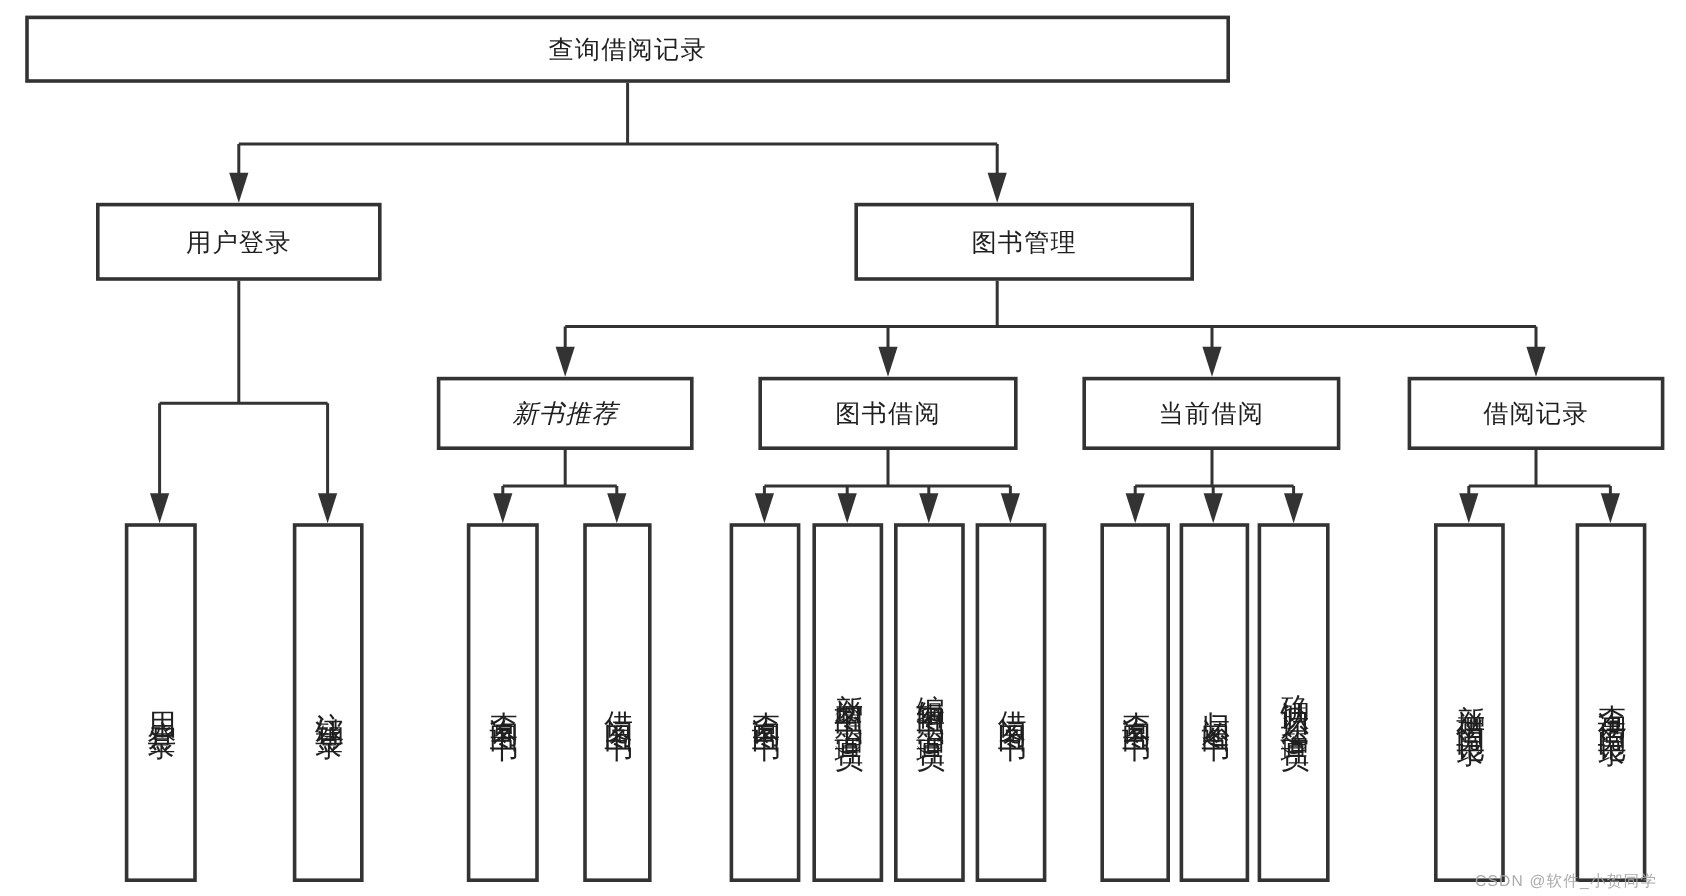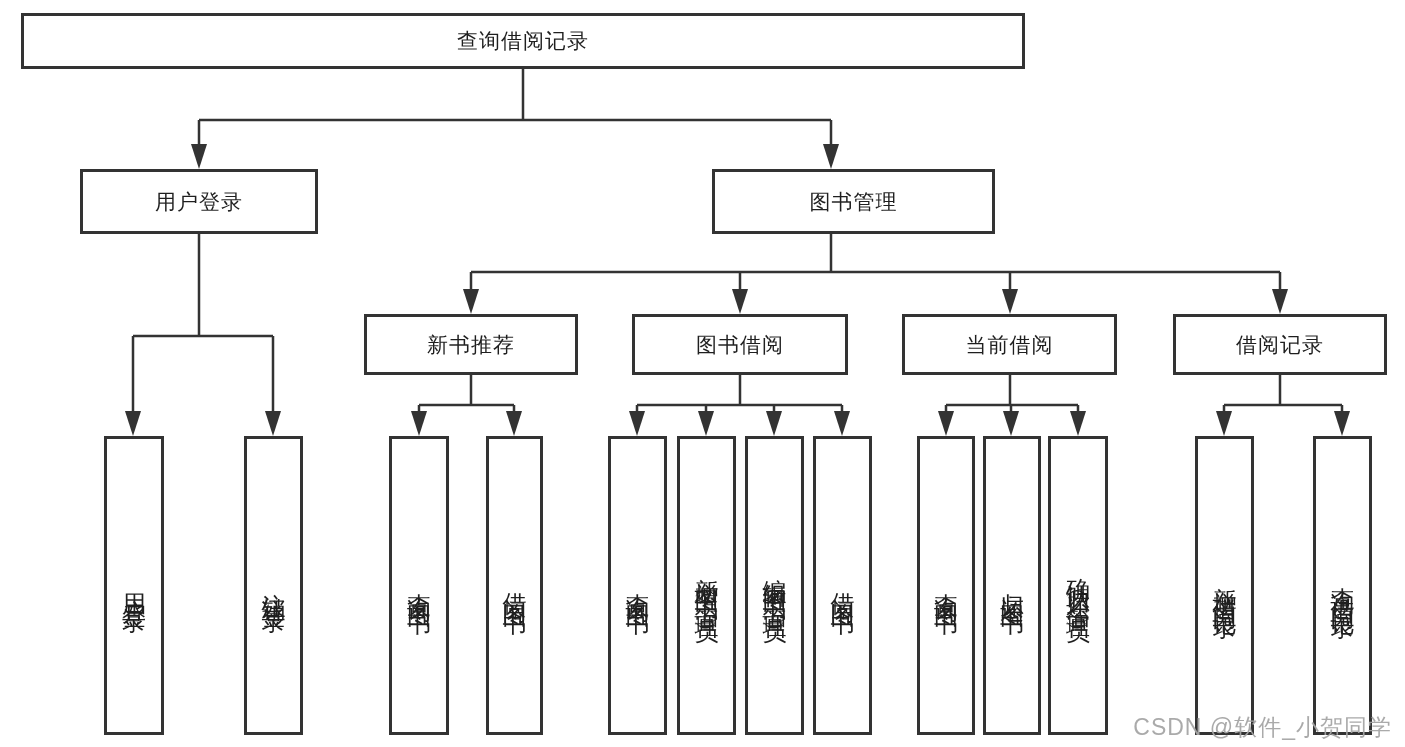--- a/index.html
+++ b/index.html
@@ -43,44 +43,44 @@
     letter-spacing: 6px;
     line-height: 1;
     white-space: nowrap;
   }
   
   .n-root   { left: 21px;   top: 13px;  width: 1004px; height: 56px; }
   
   .n-l2a    { left: 80px;   top: 169px; width: 238px;  height: 65px; }
   .n-l2b    { left: 712px;  top: 169px; width: 283px;  height: 65px; }
   
-  .n-l3a    { left: 364px;  top: 314px; width: 214px;  height: 61px; }
+  .n-l3a    { left: 364px;  top: 314px; width: 214px;  height: 61px; font-style: italic; }
   .n-l3b    { left: 632px;  top: 314px; width: 216px;  height: 61px; }
   .n-l3c    { left: 902px;  top: 314px; width: 215px;  height: 61px; }
   .n-l3d    { left: 1173px; top: 314px; width: 214px;  height: 61px; align-items: center; }
   
   .leaf     { top: 436px; height: 299px; }
   .n-lf01   { left: 104px;  width: 60px; }
   .n-lf02   { left: 244px;  width: 59px; }
   .n-lf03   { left: 389px;  width: 60px; }
   .n-lf04   { left: 486px;  width: 57px; }
   .n-lf05   { left: 608px;  width: 59px; }
   .n-lf06   { left: 677px;  width: 59px; }
   .n-lf07   { left: 745px;  width: 59px; }
   .n-lf08   { left: 813px;  width: 59px; }
   .n-lf09   { left: 917px;  width: 58px; }
   .n-lf10   { left: 983px;  width: 58px; }
   .n-lf11   { left: 1048px; width: 60px; }
   .n-lf12   { left: 1195px; width: 59px; }
   .n-lf13   { left: 1313px; width: 59px; }
   .watermark {
     position: absolute;
-    right: 13px;
+    right: 24px;
     bottom: 4px;
-    font-size: 23px;
+    font-size: 13px;
     color: rgba(165, 165, 165, 0.95);
     letter-spacing: 1px;
     white-space: nowrap;
   }
 </style>
 </head>
 <body>
 
 <div id="stage">
 

